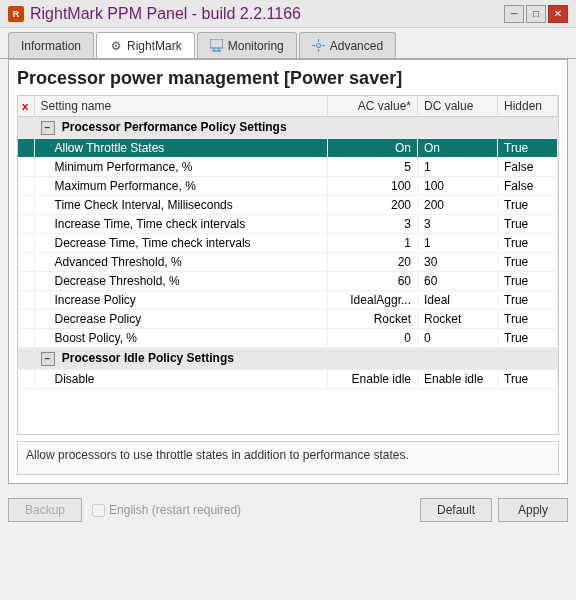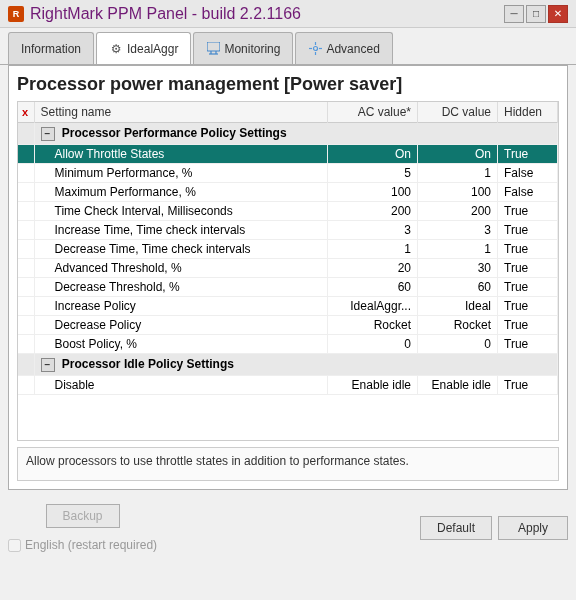--- a/index.html
+++ b/index.html
@@ -71,21 +71,21 @@
       padding: 4px 12px;
       border: 1px solid #adadad;
       border-bottom: none;
       background: #ddd;
       cursor: pointer;
       font-size: 12px;
       color: #333;
       display: flex;
       align-items: center;
       gap: 4px;
-      height: 32px;
+      height: 26px;
       border-radius: 3px 3px 0 0;
     }
     .tab.active {
       background: #fff;
       border-color: #adadad;
       z-index: 1;
     }
     .tab-icon {
       width: 14px; height: 14px;
       display: inline-flex; align-items: center; justify-content: center;
@@ -170,21 +170,21 @@
       line-height: 12px;
       font-size: 10px;
       margin-right: 4px;
       cursor: pointer;
       color: #333;
     }
     .indent {
       padding-left: 20px !important;
     }
     .ac-col { width: 90px; text-align: right; }
-    .dc-col { width: 80px; text-align: right; }
+    .dc-col { width: 80px; text-align: left; }
     .hidden-col { width: 60px; }
 
     
     .table-wrapper::-webkit-scrollbar { width: 14px; }
     .table-wrapper::-webkit-scrollbar-track { background: #f0f0f0; }
     .table-wrapper::-webkit-scrollbar-thumb { background: #b0b0b0; border: 1px solid #999; }
 
     
     .description {
       border: 1px solid #ccc;
@@ -201,21 +201,20 @@
     .bottom-bar {
       display: flex;
       align-items: center;
       justify-content: space-between;
       padding: 6px 8px 4px 8px;
     }
     .bottom-left {
       display: flex;
       align-items: center;
       gap: 10px;
-      flex-direction: column;
     }
     .bottom-right {
       display: flex;
       gap: 6px;
     }
     .btn {
       padding: 4px 16px;
       border: 1px solid #adadad;
       background: #e8e8e8;
       cursor: pointer;
@@ -259,21 +258,21 @@
     <div class="title-btn close">✕</div>
   </div>
 </div>
 
 <div class="tab-bar">
   <div class="tab">
     <span>Information</span>
   </div>
   <div class="tab active">
     <span class="tab-icon tab-icon-settings">⚙</span>
-    <span>IdealAggr</span>
+    <span>RightMark</span>
   </div>
   <div class="tab">
     <span class="tab-icon tab-icon-monitor">
       <svg width="13" height="13" viewBox="0 0 13 13">
           <rect x="0" y="0" width="13" height="9" rx="1" fill="none" stroke="#4488cc" stroke-width="1.2"></rect>
           <line x1="4" y1="9" x2="4" y2="12" stroke="#4488cc" stroke-width="1.2"></line>
           <line x1="9" y1="9" x2="9" y2="12" stroke="#4488cc" stroke-width="1.2"></line>
           <line x1="2" y1="12" x2="11" y2="12" stroke="#4488cc" stroke-width="1.2"></line>
         </svg>
     </span>

